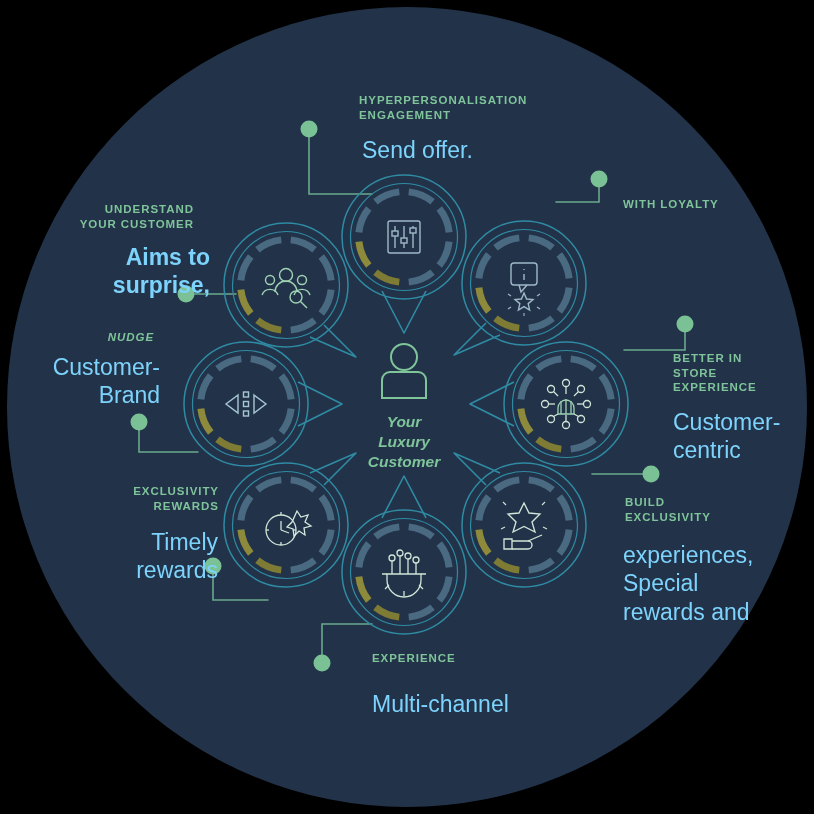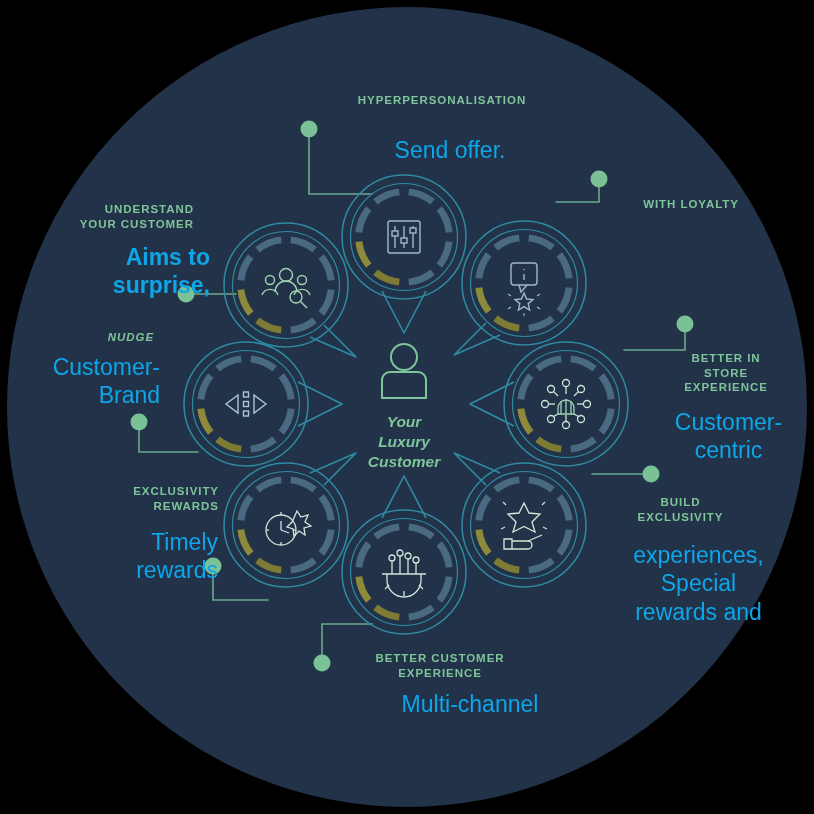--- a/index.html
+++ b/index.html
@@ -1,24 +1,24 @@
 <!DOCTYPE html>
 <html><head>
 <meta charset="utf-8">
 <style>
   html,body{margin:0;padding:0;background:#000;}
   body{width:814px;height:814px;overflow:hidden;font-family:"Liberation Sans",sans-serif;}
   #stage{position:relative;width:814px;height:814px;background:#000;}
   #disc{position:absolute;left:7px;top:7px;width:800px;height:800px;border-radius:50%;background:#223349;}
   svg.layer{position:absolute;left:0;top:0;width:814px;height:814px;overflow:visible;}
   .kicker{position:absolute;font-size:11.5px;font-weight:700;letter-spacing:.95px;line-height:1.28;color:#7fc49a;}
-  .phrase{position:absolute;font-size:23px;font-weight:400;line-height:1.23;color:#0ea5e9;}
+  .phrase{position:absolute;font-size:23px;font-weight:400;line-height:1.23;color:#7dd3fc;}
   .ctr-label{position:absolute;font-size:15.5px;font-weight:700;line-height:1.3;color:#7fc49a;text-align:center;font-style:italic;}
   .r{text-align:right;}
-  .l{text-align:center;}
+  .l{text-align:left;margin-left:32px;}
 </style>
 </head>
 <body>
 
 <div id="stage">
   <div id="disc"></div>
 
   <svg class="layer">
     <g stroke="#6aa98c" stroke-width="1.6" fill="none" stroke-linecap="round">
       <path d="M309,135 L309,194 L372,194"></path>
@@ -208,20 +208,21 @@
     </g>
   </svg>
   <div class="ctr-label" style="left:334px;top:412px;width:140px;">
     <div>Your</div>
     <div>Luxury</div>
     <div>Customer</div>
   </div>
 
   <div class="kicker l" style="left:327px;top:93px;width:230px;">
     <div>HYPERPERSONALISATION</div>
+    <div>ENGAGEMENT</div>
   </div>
   <div class="phrase l" style="left:330px;top:136px;width:240px;">
     <div>Send offer.</div>
   </div>
 
   <div class="kicker r" style="left:24px;top:202px;width:170px;">
     <div>UNDERSTAND</div>
     <div>YOUR CUSTOMER</div>
   </div>
   <div class="phrase r" style="left:10px;top:243px;width:200px;font-weight:bold;">
@@ -264,19 +265,18 @@
     <div>BUILD</div>
     <div>EXCLUSIVITY</div>
   </div>
   <div class="phrase l" style="left:591px;top:541px;width:215px;">
     <div>experiences,</div>
     <div>Special</div>
     <div>rewards and</div>
   </div>
 
   <div class="kicker l" style="left:340px;top:651px;width:200px;">
-    <div>BETTER CUSTOMER</div>
     <div>EXPERIENCE</div>
   </div>
   <div class="phrase l" style="left:340px;top:690px;width:260px;">
     <div>Multi-channel</div>
   </div>
 </div>
 
 </body></html>

